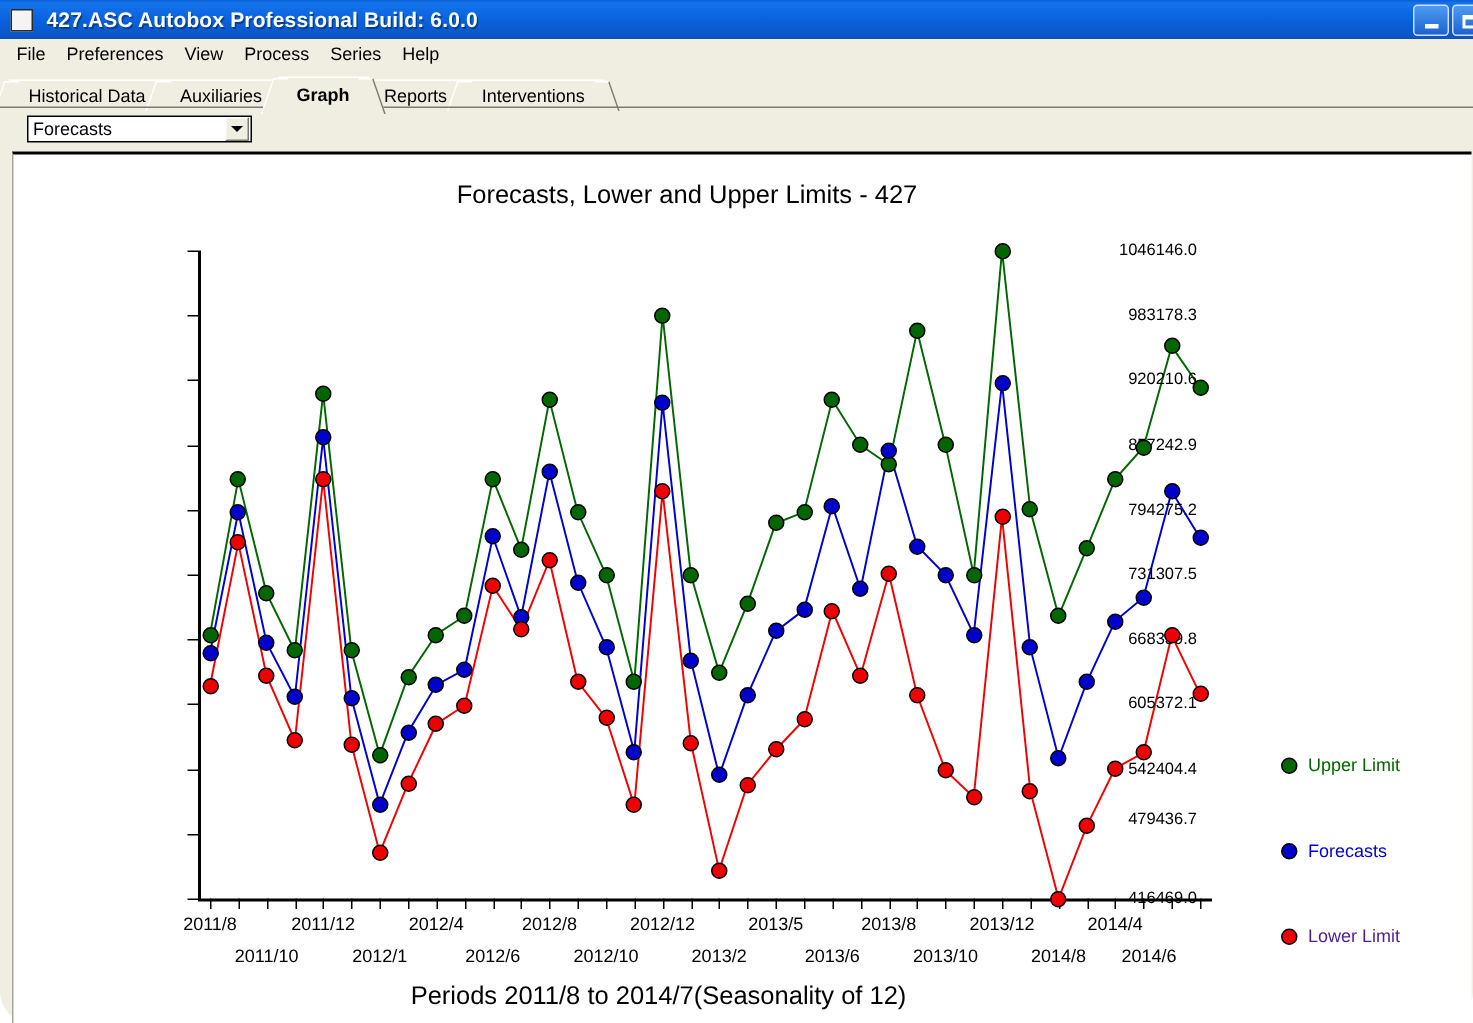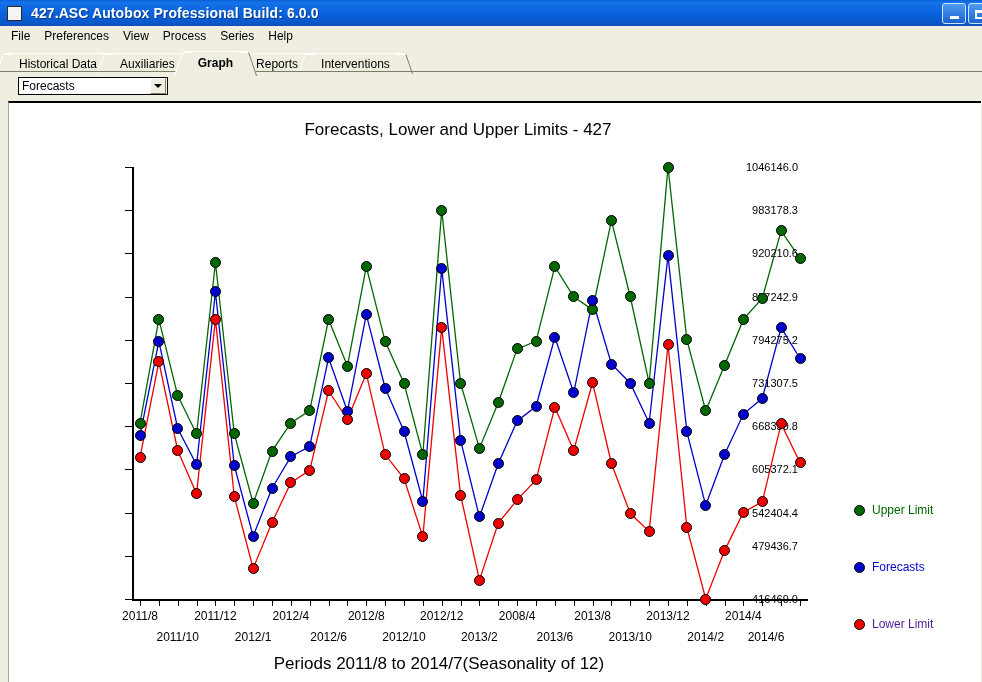--- a/index.html
+++ b/index.html
@@ -1,18 +1,18 @@
 <!DOCTYPE html>
 <html><head>
 <meta charset="utf-8">
 <style>
   html,body{margin:0;padding:0;}
   body{width:982px;height:682px;overflow:hidden;background:#fff;
        font-family:"Liberation Sans",sans-serif;-webkit-font-smoothing:none;}
-  #app{position:relative;width:982px;height:682px;background:#efeee0;}
+  #app{position:relative;width:982px;height:682px;background:#efeee0;border-radius:21px;}
 
   
   #titlebar{position:absolute;left:0;top:0;width:982px;height:26px;
     background:linear-gradient(to bottom,#0a5fd4 0%,#1573ea 8%,#0a62dd 50%,#0a56c8 92%,#0e4fb8 100%);
     display:flex;align-items:center;}
   #win-icon{width:13px;height:13px;background:#f4f4f4;border:1px solid #2a2a2a;margin-left:7px;}
   #win-title{color:#fff;font-size:14px;font-weight:bold;margin-left:9px;letter-spacing:.1px;
     text-shadow:1px 1px 0 rgba(0,0,0,.35);white-space:nowrap;}
   #win-buttons{position:absolute;right:-10px;top:3px;display:flex;gap:2px;}
   .winbtn{width:24px;height:21px;border:1px solid #cfe2ff;border-radius:3px;
@@ -202,26 +202,26 @@
         <div class="xtick-label" style="left: 8px; top: 442px;">2011/8</div>
         <div class="xtick-label" style="left: 45.7143px; top: 463px;">2011/10</div>
         <div class="xtick-label" style="left: 83.4286px; top: 442px;">2011/12</div>
         <div class="xtick-label" style="left: 121.143px; top: 463px;">2012/1</div>
         <div class="xtick-label" style="left: 158.857px; top: 442px;">2012/4</div>
         <div class="xtick-label" style="left: 196.571px; top: 463px;">2012/6</div>
         <div class="xtick-label" style="left: 234.286px; top: 442px;">2012/8</div>
         <div class="xtick-label" style="left: 272px; top: 463px;">2012/10</div>
         <div class="xtick-label" style="left: 309.714px; top: 442px;">2012/12</div>
         <div class="xtick-label" style="left: 347.429px; top: 463px;">2013/2</div>
-        <div class="xtick-label" style="left: 385.143px; top: 442px;">2008/4</div>
+        <div class="xtick-label" style="left: 385.143px; top: 442px;">2013/5</div>
         <div class="xtick-label" style="left: 422.857px; top: 463px;">2013/6</div>
         <div class="xtick-label" style="left: 460.571px; top: 442px;">2013/8</div>
         <div class="xtick-label" style="left: 498.286px; top: 463px;">2013/10</div>
         <div class="xtick-label" style="left: 536px; top: 442px;">2013/12</div>
-        <div class="xtick-label" style="left: 573.714px; top: 463px;">2014/2</div>
+        <div class="xtick-label" style="left: 573.714px; top: 463px;">2014/8</div>
         <div class="xtick-label" style="left: 611.429px; top: 442px;">2014/4</div>
         <div class="xtick-label" style="left: 634px; top: 463px;">2014/6</div>
         <div class="dot" style="left: 8px; top: 256.003px; background: rgb(0, 102, 0);"></div>
         <div class="dot" style="left: 26.8571px; top: 152.407px; background: rgb(0, 102, 0);"></div>
         <div class="dot" style="left: 45.7143px; top: 228.56px; background: rgb(0, 102, 0);"></div>
         <div class="dot" style="left: 64.5714px; top: 266.98px; background: rgb(0, 102, 0);"></div>
         <div class="dot" style="left: 83.4286px; top: 95.4633px; background: rgb(0, 102, 0);"></div>
         <div class="dot" style="left: 102.286px; top: 266.98px; background: rgb(0, 102, 0);"></div>
         <div class="dot" style="left: 121.143px; top: 336.273px; background: rgb(0, 102, 0);"></div>
         <div class="dot" style="left: 140px; top: 284.132px; background: rgb(0, 102, 0);"></div>

